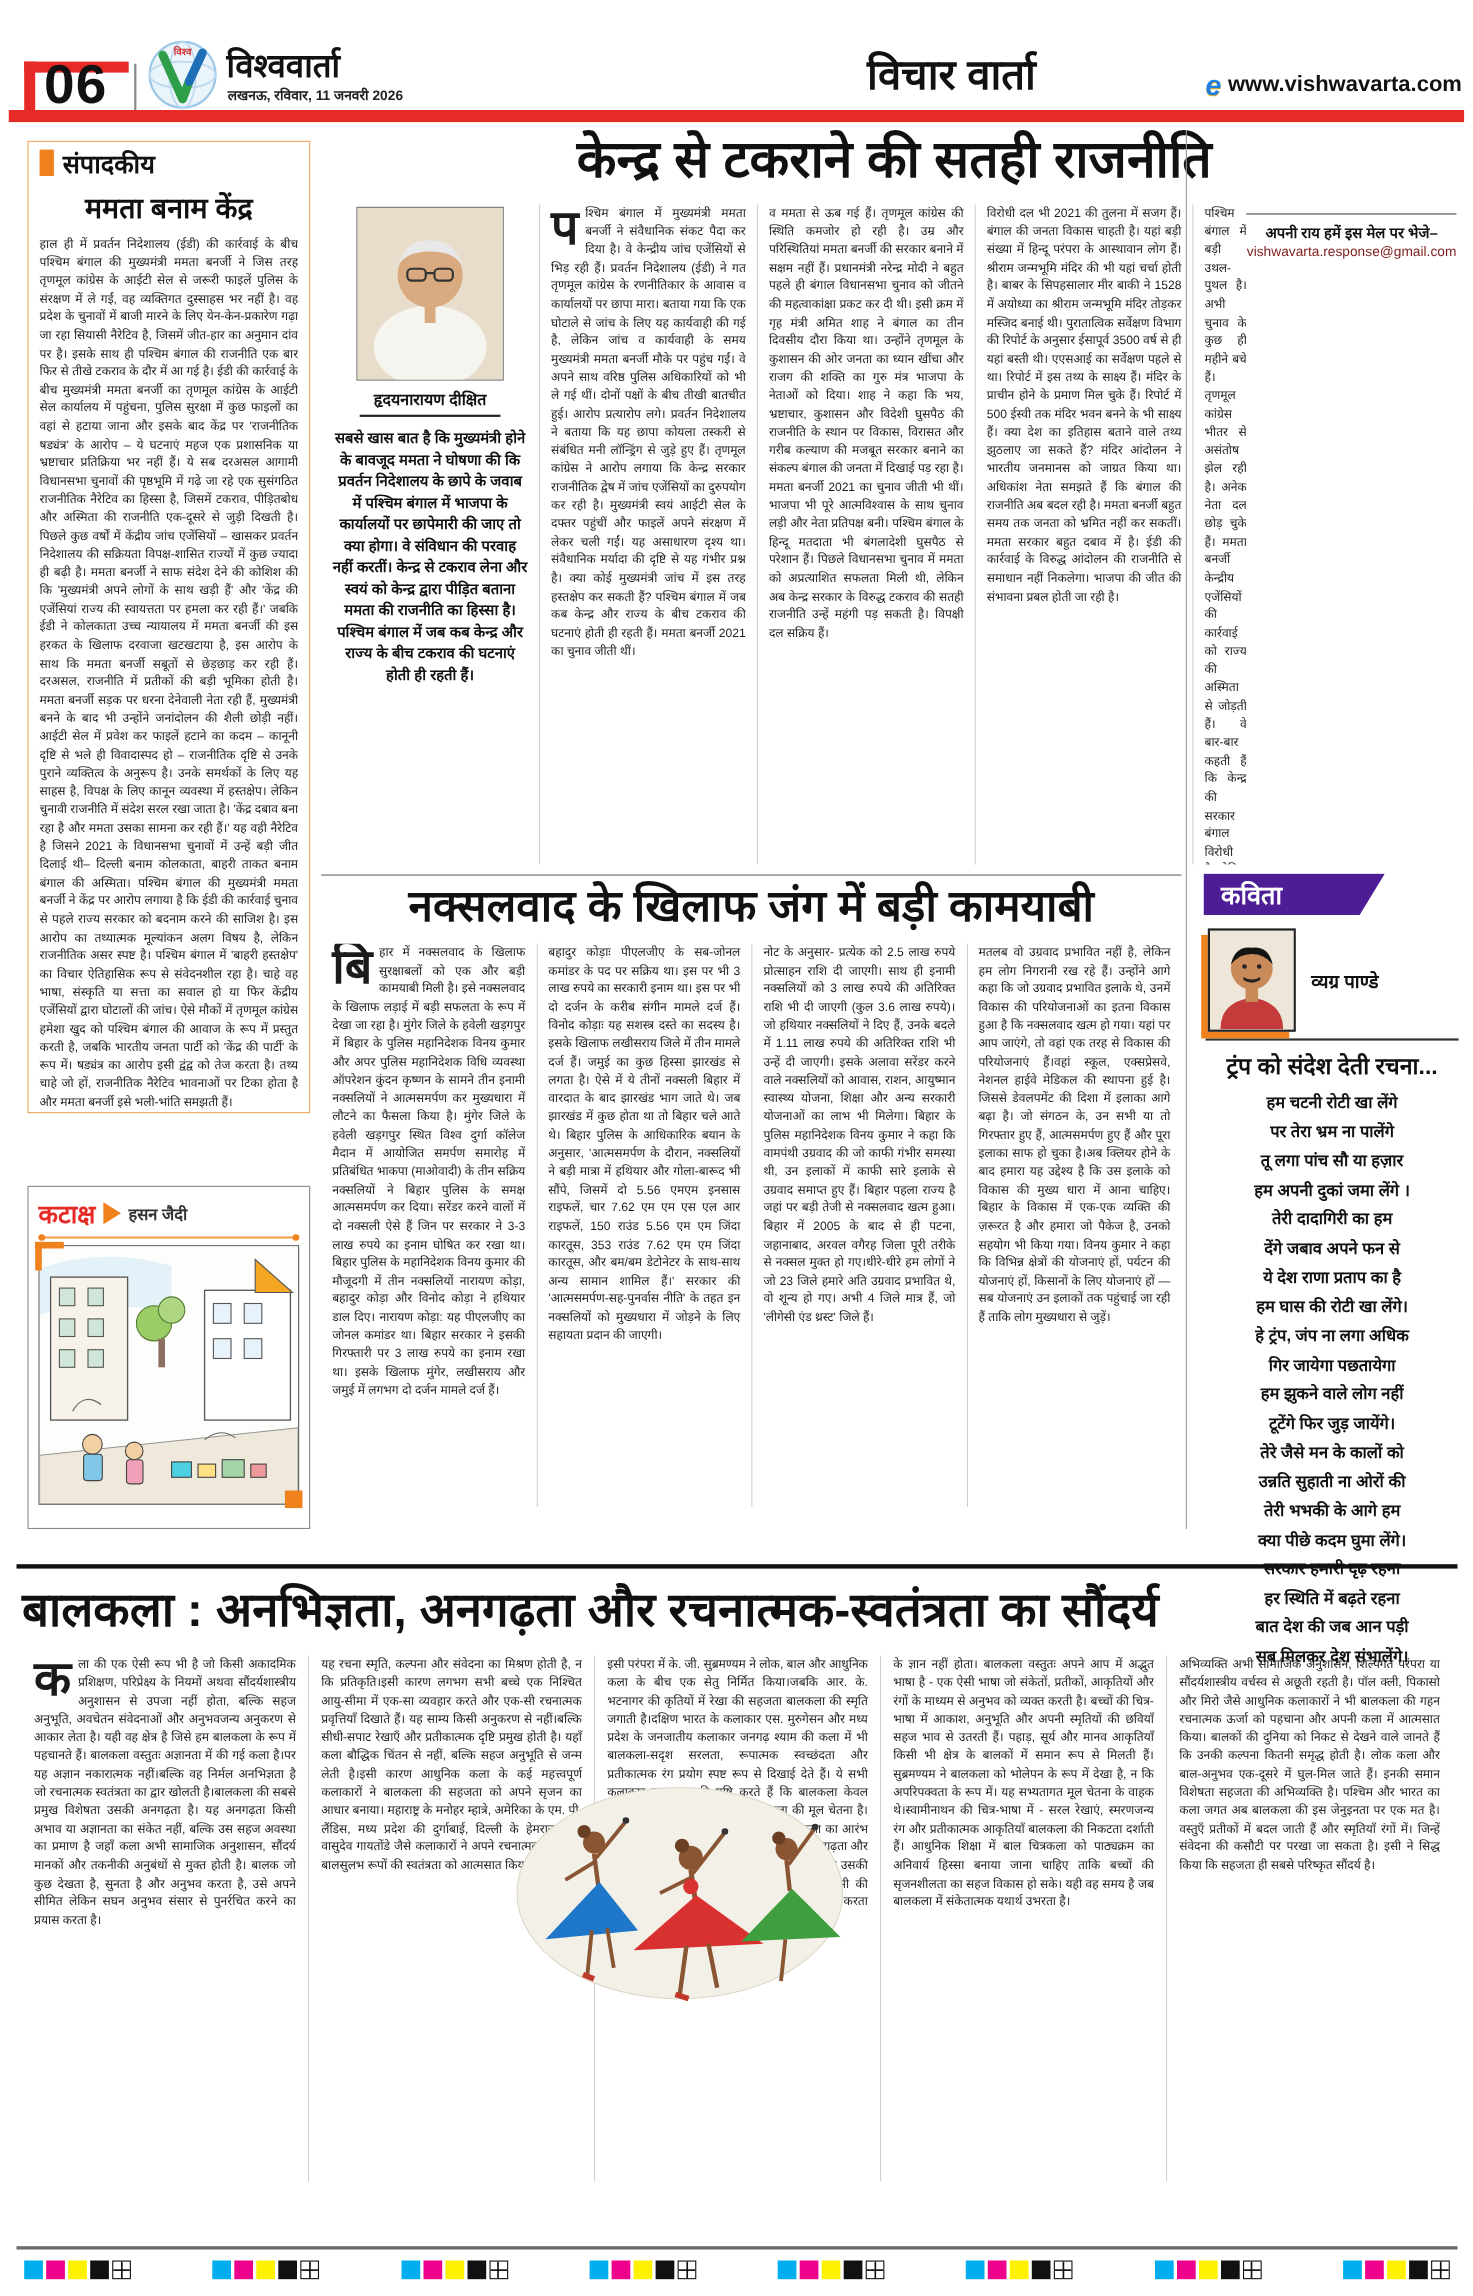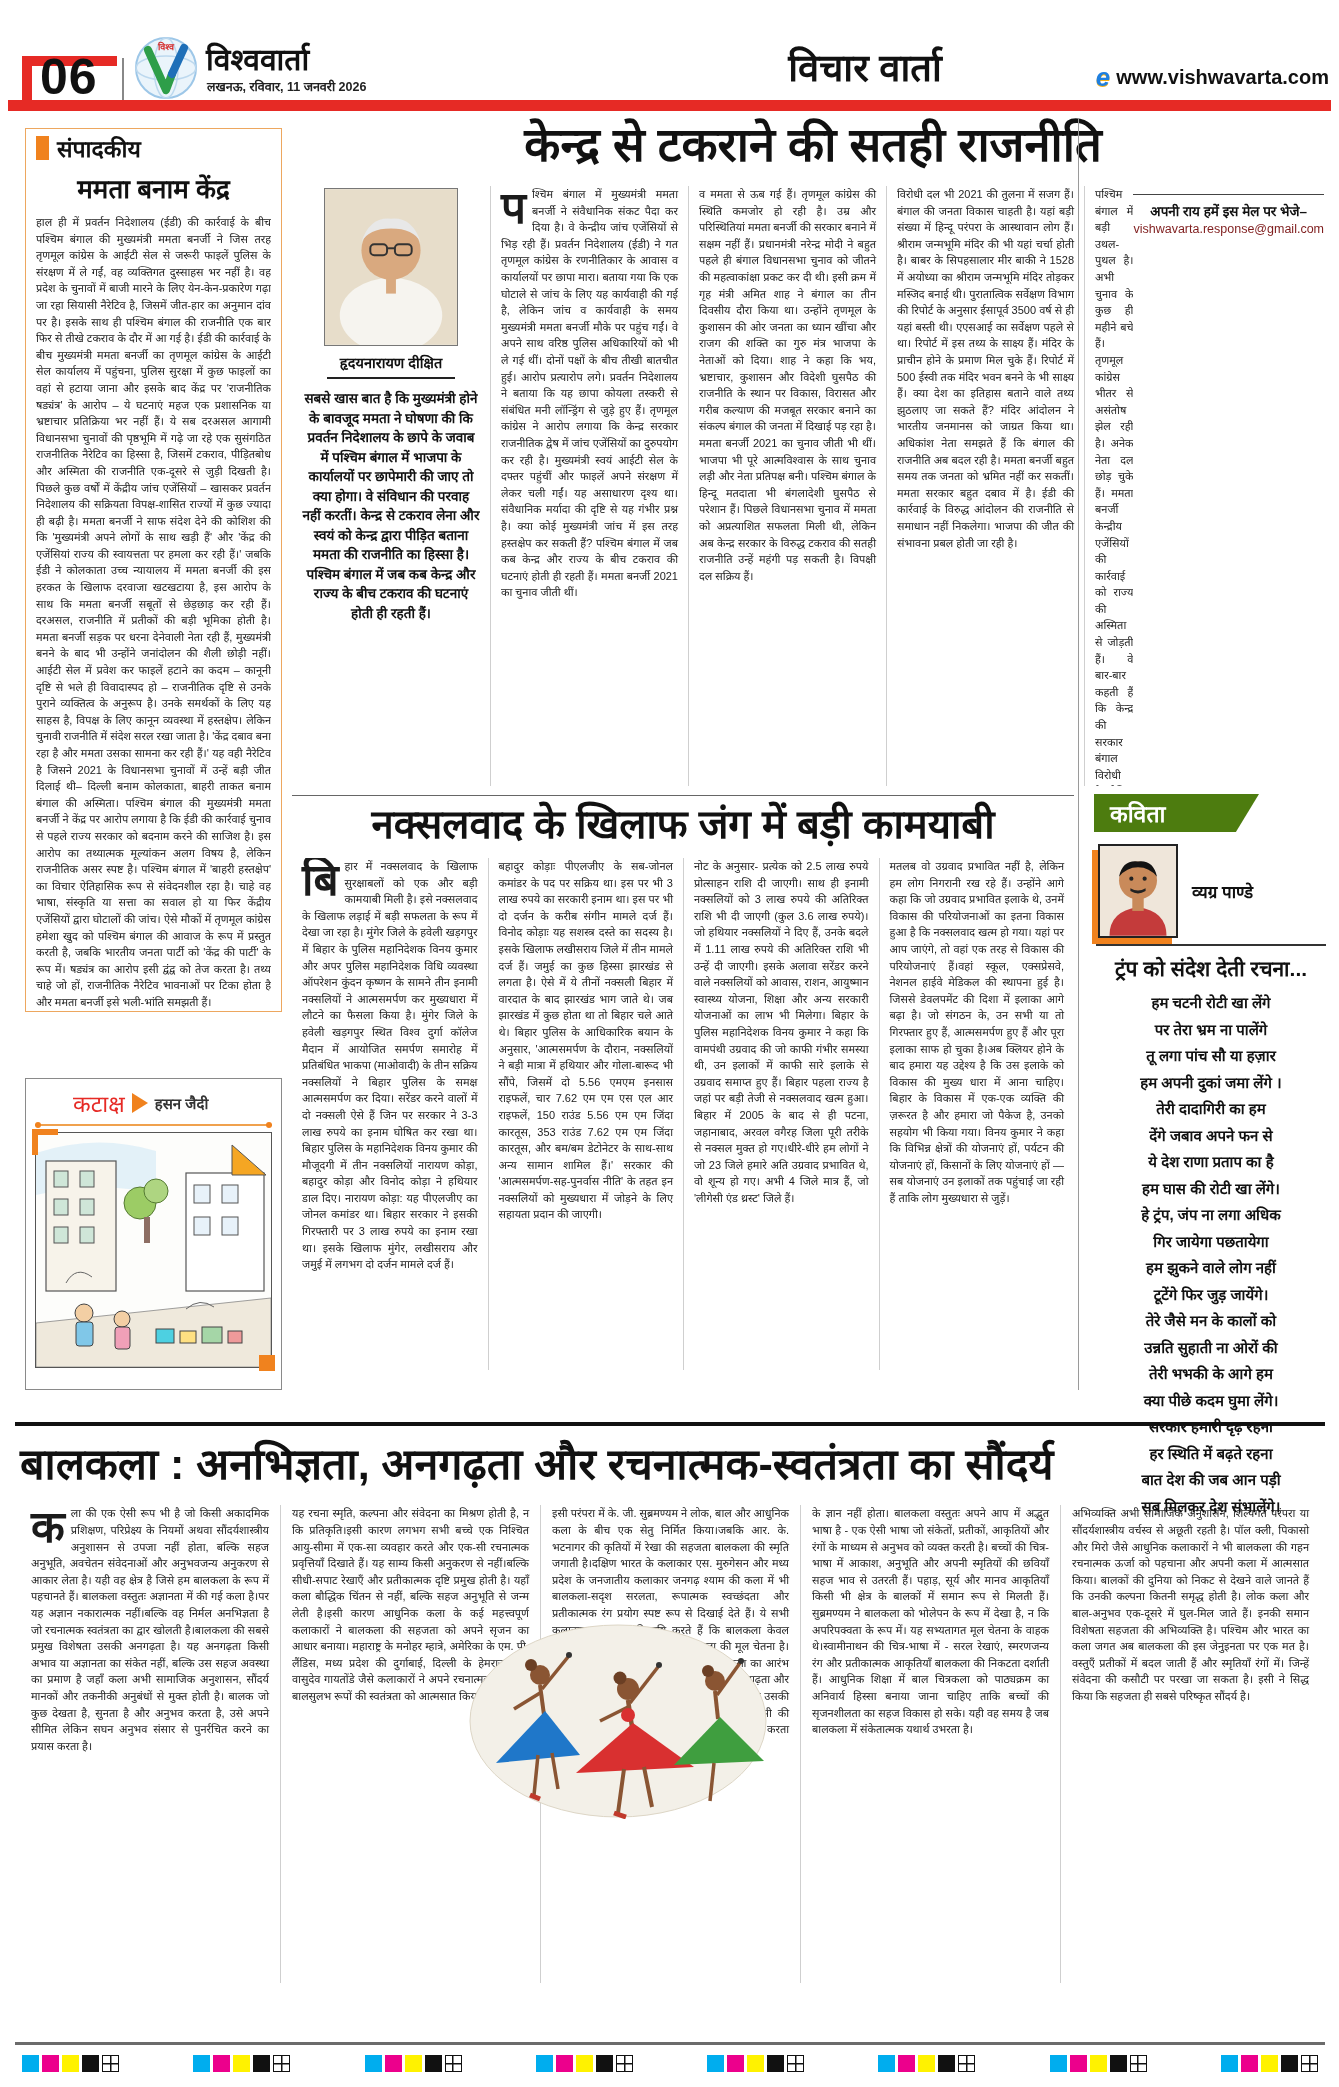--- a/index.html
+++ b/index.html
@@ -34,21 +34,21 @@
   .ed-head { display:flex; align-items:center; gap:8px; margin-bottom:6px; }
   .ed-sq { width:13px; height:24px; background:#f0821e; }
   .ed-label { font-size:23px; font-weight:bold; }
   .ed-title { text-align:center; font-size:26px; font-weight:bold; margin:4px 0 8px 0; }
   .ed-body { height:800px; }
 
   
   .sat-box { position:absolute; left:25px; top:1078px; width:257px; height:312px;
              border:1.5px solid #8a8a8a; padding:8px 9px; background:#fff; }
   .sat-head { display:flex; align-items:center; gap:7px; }
-  .sat-label { font-size:23px; font-weight:normal; color:#e62a25;margin-left:38px; }
+  .sat-label { font-size:23px; font-weight:bold; color:#e62a25; }
   .sat-arrow { width:0; height:0; border-left:16px solid #f0821e; border-top:10px solid transparent; border-bottom:10px solid transparent; }
   .sat-author { font-size:15px; font-weight:bold; color:#333; }
   .sat-underline { height:2px; background:#f0a14e; margin:5px 0 6px 0; position:relative; }
   .sat-underline:before, .sat-underline:after { content:""; position:absolute; top:-2px; width:6px; height:6px; border-radius:50%; background:#f0821e; }
   .sat-underline:after { right:0; }
   .cartoon-frame { position:relative; width:237px; height:236px; border:1px solid #555; background:#fdfdfb; }
   .cart-corner { position:absolute; left:-4px; top:-4px; width:26px; height:26px;
                  border-left:6px solid #f0821e; border-top:6px solid #f0821e; }
   .cart-sq { position:absolute; right:-4px; bottom:-4px; width:16px; height:16px; background:#f0821e; }
 
@@ -70,21 +70,21 @@
   .sec-art { position:absolute; left:292px; top:795px; width:782px; border-top:1.5px solid #666; padding-top:6px; }
   .sec-headline { text-align:center; font-size:40px; font-weight:800; line-height:1.1; }
   .sec-cols { position:relative; display:flex; margin-top:12px; height:512px; }
   .sec-cols .sc { width:195.5px; padding:0 10px; overflow:hidden; }
   .sec-photo { position:absolute; left:150px; top:80px; width:146px; background:#fff; padding:2px; }
   .sec-photo .author-name { border-bottom:2px solid #222; }
 
   
   .rail-divider { position:absolute; left:1078px; top:118px; width:1px; height:1272px; background:#9a9a9a; }
   .poem-box { position:absolute; left:1088px; top:790px; width:246px; height:600px; padding:4px 6px; }
-  .poem-head { width:165px; height:38px; background:#4d7c0f; color:#fff; font-size:23px; font-weight:bold;
+  .poem-head { width:165px; height:38px; background:#4c1d95; color:#fff; font-size:23px; font-weight:bold;
                display:flex; align-items:center; padding-left:16px;
                clip-path:polygon(0 0,100% 0,86% 100%,0 100%); }
   .poem-meta { display:flex; align-items:center; gap:14px; margin:12px 0 6px 4px; }
   .poem-photo { width:80px; height:94px; border:2px solid #222; box-shadow:-6px 6px 0 #f0821e; background:#eee; }
   .poem-author { font-size:17px; font-weight:bold; }
   .poem-rule { height:2px; background:#333; margin:4px 2px 8px 2px; }
   .poem-title { text-align:center; font-size:21px; font-weight:800; margin-bottom:8px; }
   .poem-lines { text-align:center; }
   .poem-line { font-size:15px; font-weight:600; line-height:26.5px; }
 

